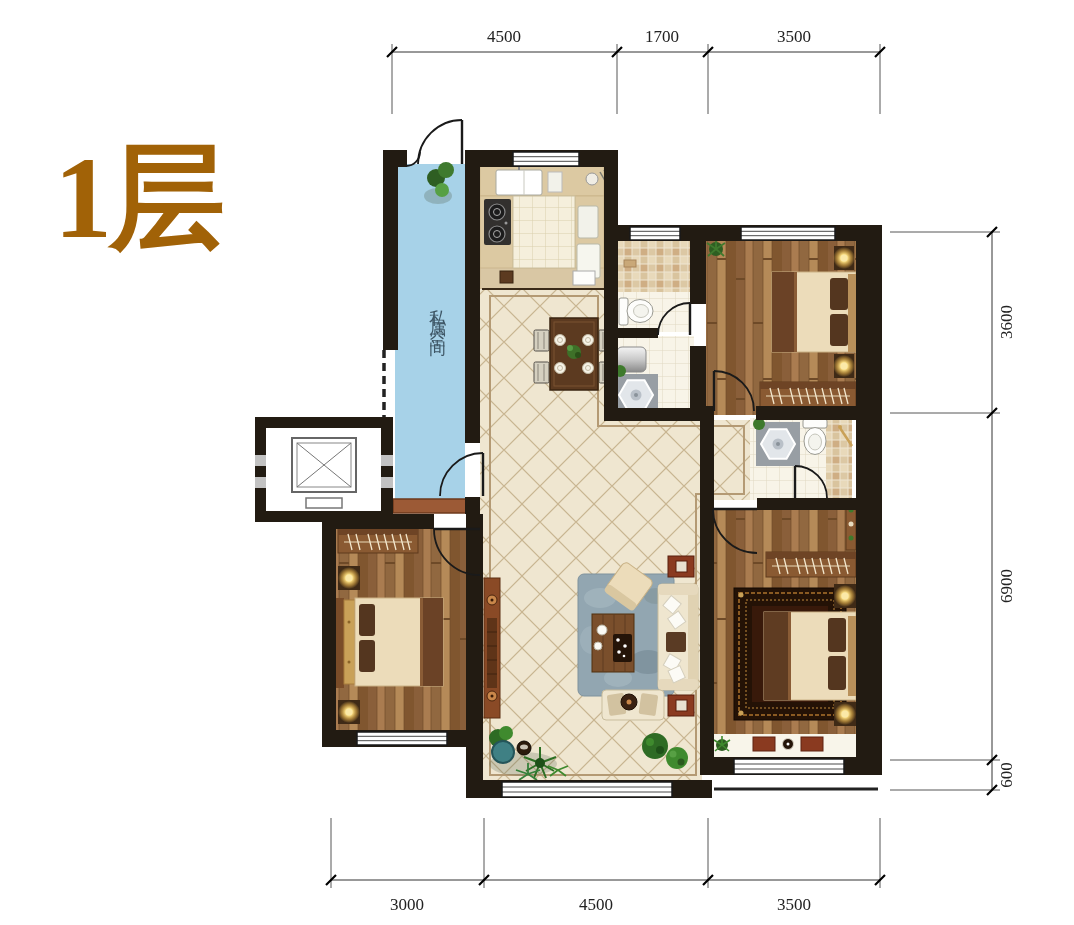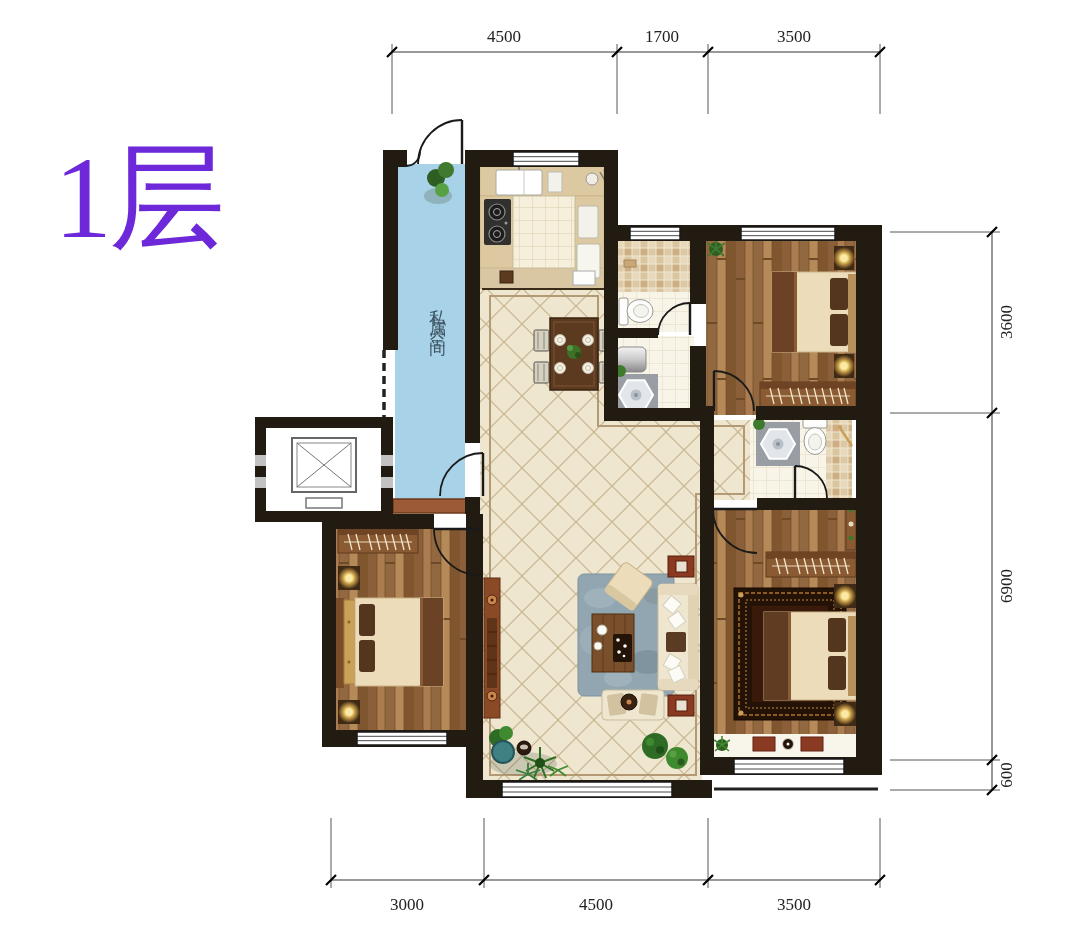--- a/index.html
+++ b/index.html
@@ -1,19 +1,19 @@
 <!DOCTYPE html>
 <html><head>
 <meta charset="utf-8">
 <style>
   html,body{margin:0;padding:0;background:#ffffff;}
   .canvas{position:relative;width:1074px;height:925px;background:#ffffff;overflow:hidden;
           font-family:"Liberation Serif",serif;}
   .floor-title{position:absolute;left:54px;top:140px;font-family:"Liberation Serif",serif;
-               font-weight:normal;font-size:116px;line-height:1;color:#6d28d9;letter-spacing:-3px;}
+               font-weight:bold;font-size:116px;line-height:1;color:#a16207;letter-spacing:-3px;}
   .corridor-label{position:absolute;left:426px;top:296px;writing-mode:vertical-rl;
                   text-orientation:upright;font-family:"Liberation Sans",sans-serif;
                   font-size:17px;letter-spacing:10px;color:#3d5564;font-weight:500;}
   svg{position:absolute;left:0;top:0;}
   .dim{font-family:"Liberation Serif",serif;font-size:17px;fill:#222;}
 </style>
 </head>
 <body>
 
 <div class="canvas">

